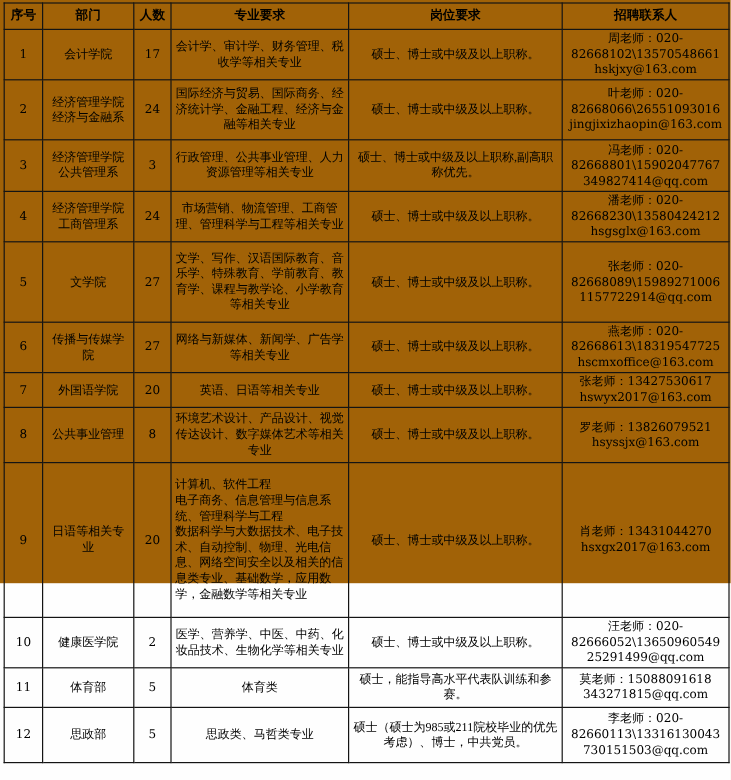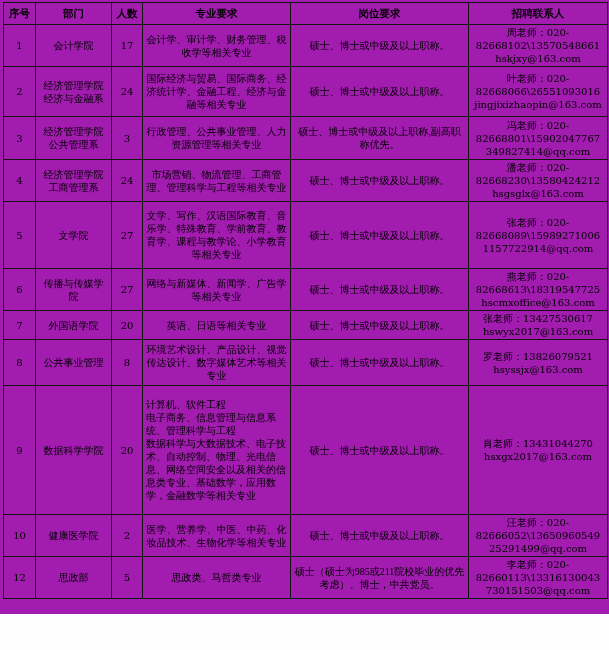--- a/index.html
+++ b/index.html
@@ -6,24 +6,24 @@
     margin: 0;
     padding: 0;
     background: #fefefe;
     width: 609px;
     height: 650px;
     font-family: "DejaVu Serif", serif;
     color: #000;
   }
   .page {
     width: 609px;
-    height: 614px;
+    height: 486px;
     box-sizing: border-box;
     padding: 2px 2px 0 3px;
-    background: #a21caf;
+    background: #a16207;
   }
   table.recruit {
     border-collapse: collapse;
     table-layout: fixed;
     width: 604px;
   }
   table.recruit th,
   table.recruit td {
     border: 1px solid #141414;
     font-size: 10px;
@@ -194,21 +194,21 @@
             <p>环境艺术设计、产品设计、视觉传达设计、数字媒体艺术等相关专业</p>
           </td>
           <td class="cell-requirement">硕士、博士或中级及以上职称。</td>
           <td class="cell-contact">
             <div>罗老师：13826079521</div>
             <div>hsyssjx@163.com</div>
           </td>
         </tr>
         <tr>
           <td class="cell-no">9</td>
-          <td class="cell-department">数据科学学院</td>
+          <td class="cell-department">日语等相关专业</td>
           <td class="cell-count">20</td>
           <td class="cell-specialty align-left">
             <p>计算机、软件工程</p>
             <p>电子商务、信息管理与信息系统、管理科学与工程</p>
             <p>数据科学与大数据技术、电子技术、自动控制、物理、光电信息、网络空间安全以及相关的信息类专业、基础数学，应用数学，金融数学等相关专业</p>
           </td>
           <td class="cell-requirement">硕士、博士或中级及以上职称。</td>
           <td class="cell-contact">
             <div>肖老师：13431044270</div>
             <div>hsxgx2017@163.com</div>
@@ -222,20 +222,33 @@
             <p>医学、营养学、中医、中药、化妆品技术、生物化学等相关专业</p>
           </td>
           <td class="cell-requirement">硕士、博士或中级及以上职称。</td>
           <td class="cell-contact">
             <div>汪老师：020-</div>
             <div>82666052\13650960549</div>
             <div>25291499@qq.com</div>
           </td>
         </tr>
         <tr>
+          <td class="cell-no">11</td>
+          <td class="cell-department">体育部</td>
+          <td class="cell-count">5</td>
+          <td class="cell-specialty">
+            <p>体育类</p>
+          </td>
+          <td class="cell-requirement">硕士，能指导高水平代表队训练和参赛。</td>
+          <td class="cell-contact">
+            <div>莫老师：15088091618</div>
+            <div>343271815@qq.com</div>
+          </td>
+        </tr>
+        <tr>
           <td class="cell-no">12</td>
           <td class="cell-department">思政部</td>
           <td class="cell-count">5</td>
           <td class="cell-specialty">
             <p>思政类、马哲类专业</p>
           </td>
           <td class="cell-requirement">硕士（硕士为985或211院校毕业的优先考虑）、博士，中共党员。</td>
           <td class="cell-contact">
             <div>李老师：020-</div>
             <div>82660113\13316130043</div>

